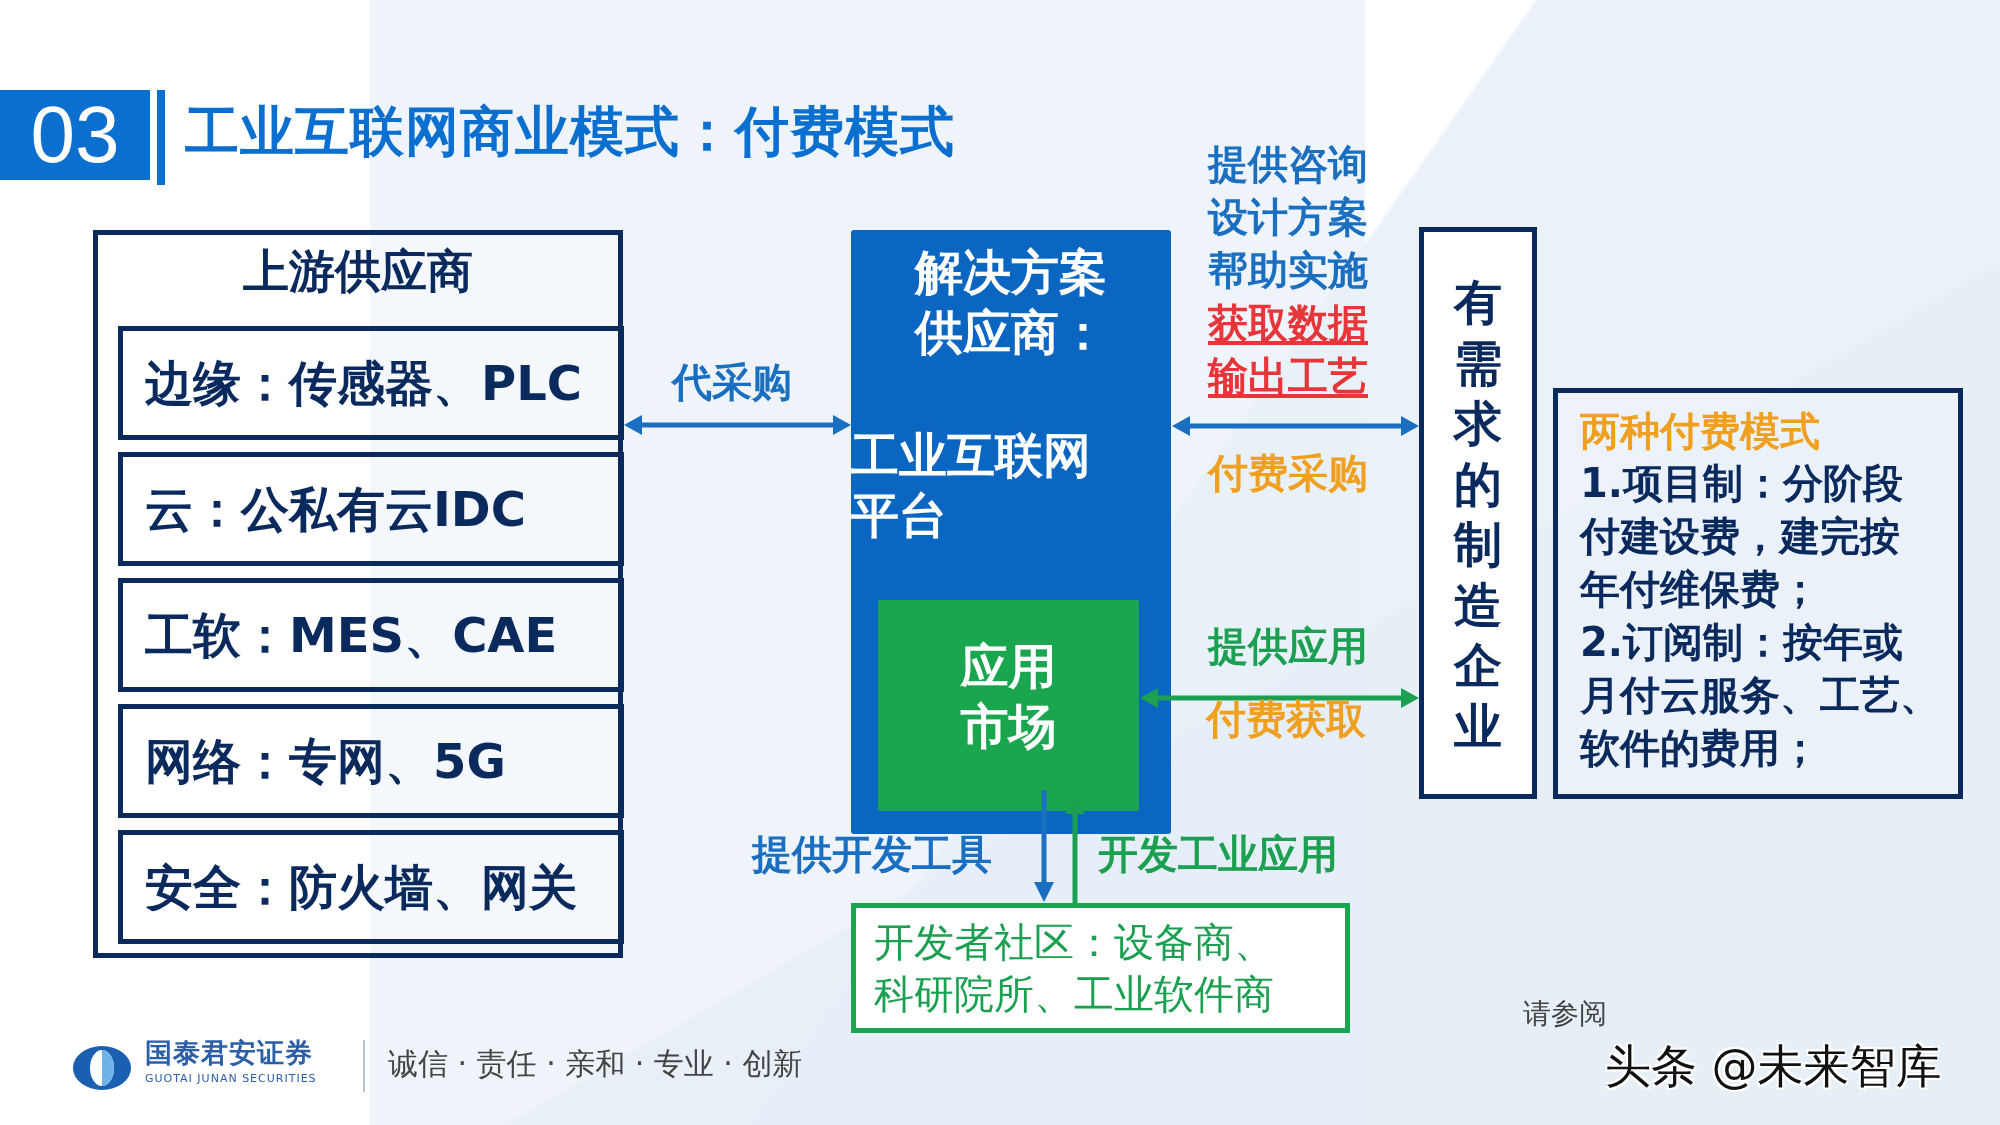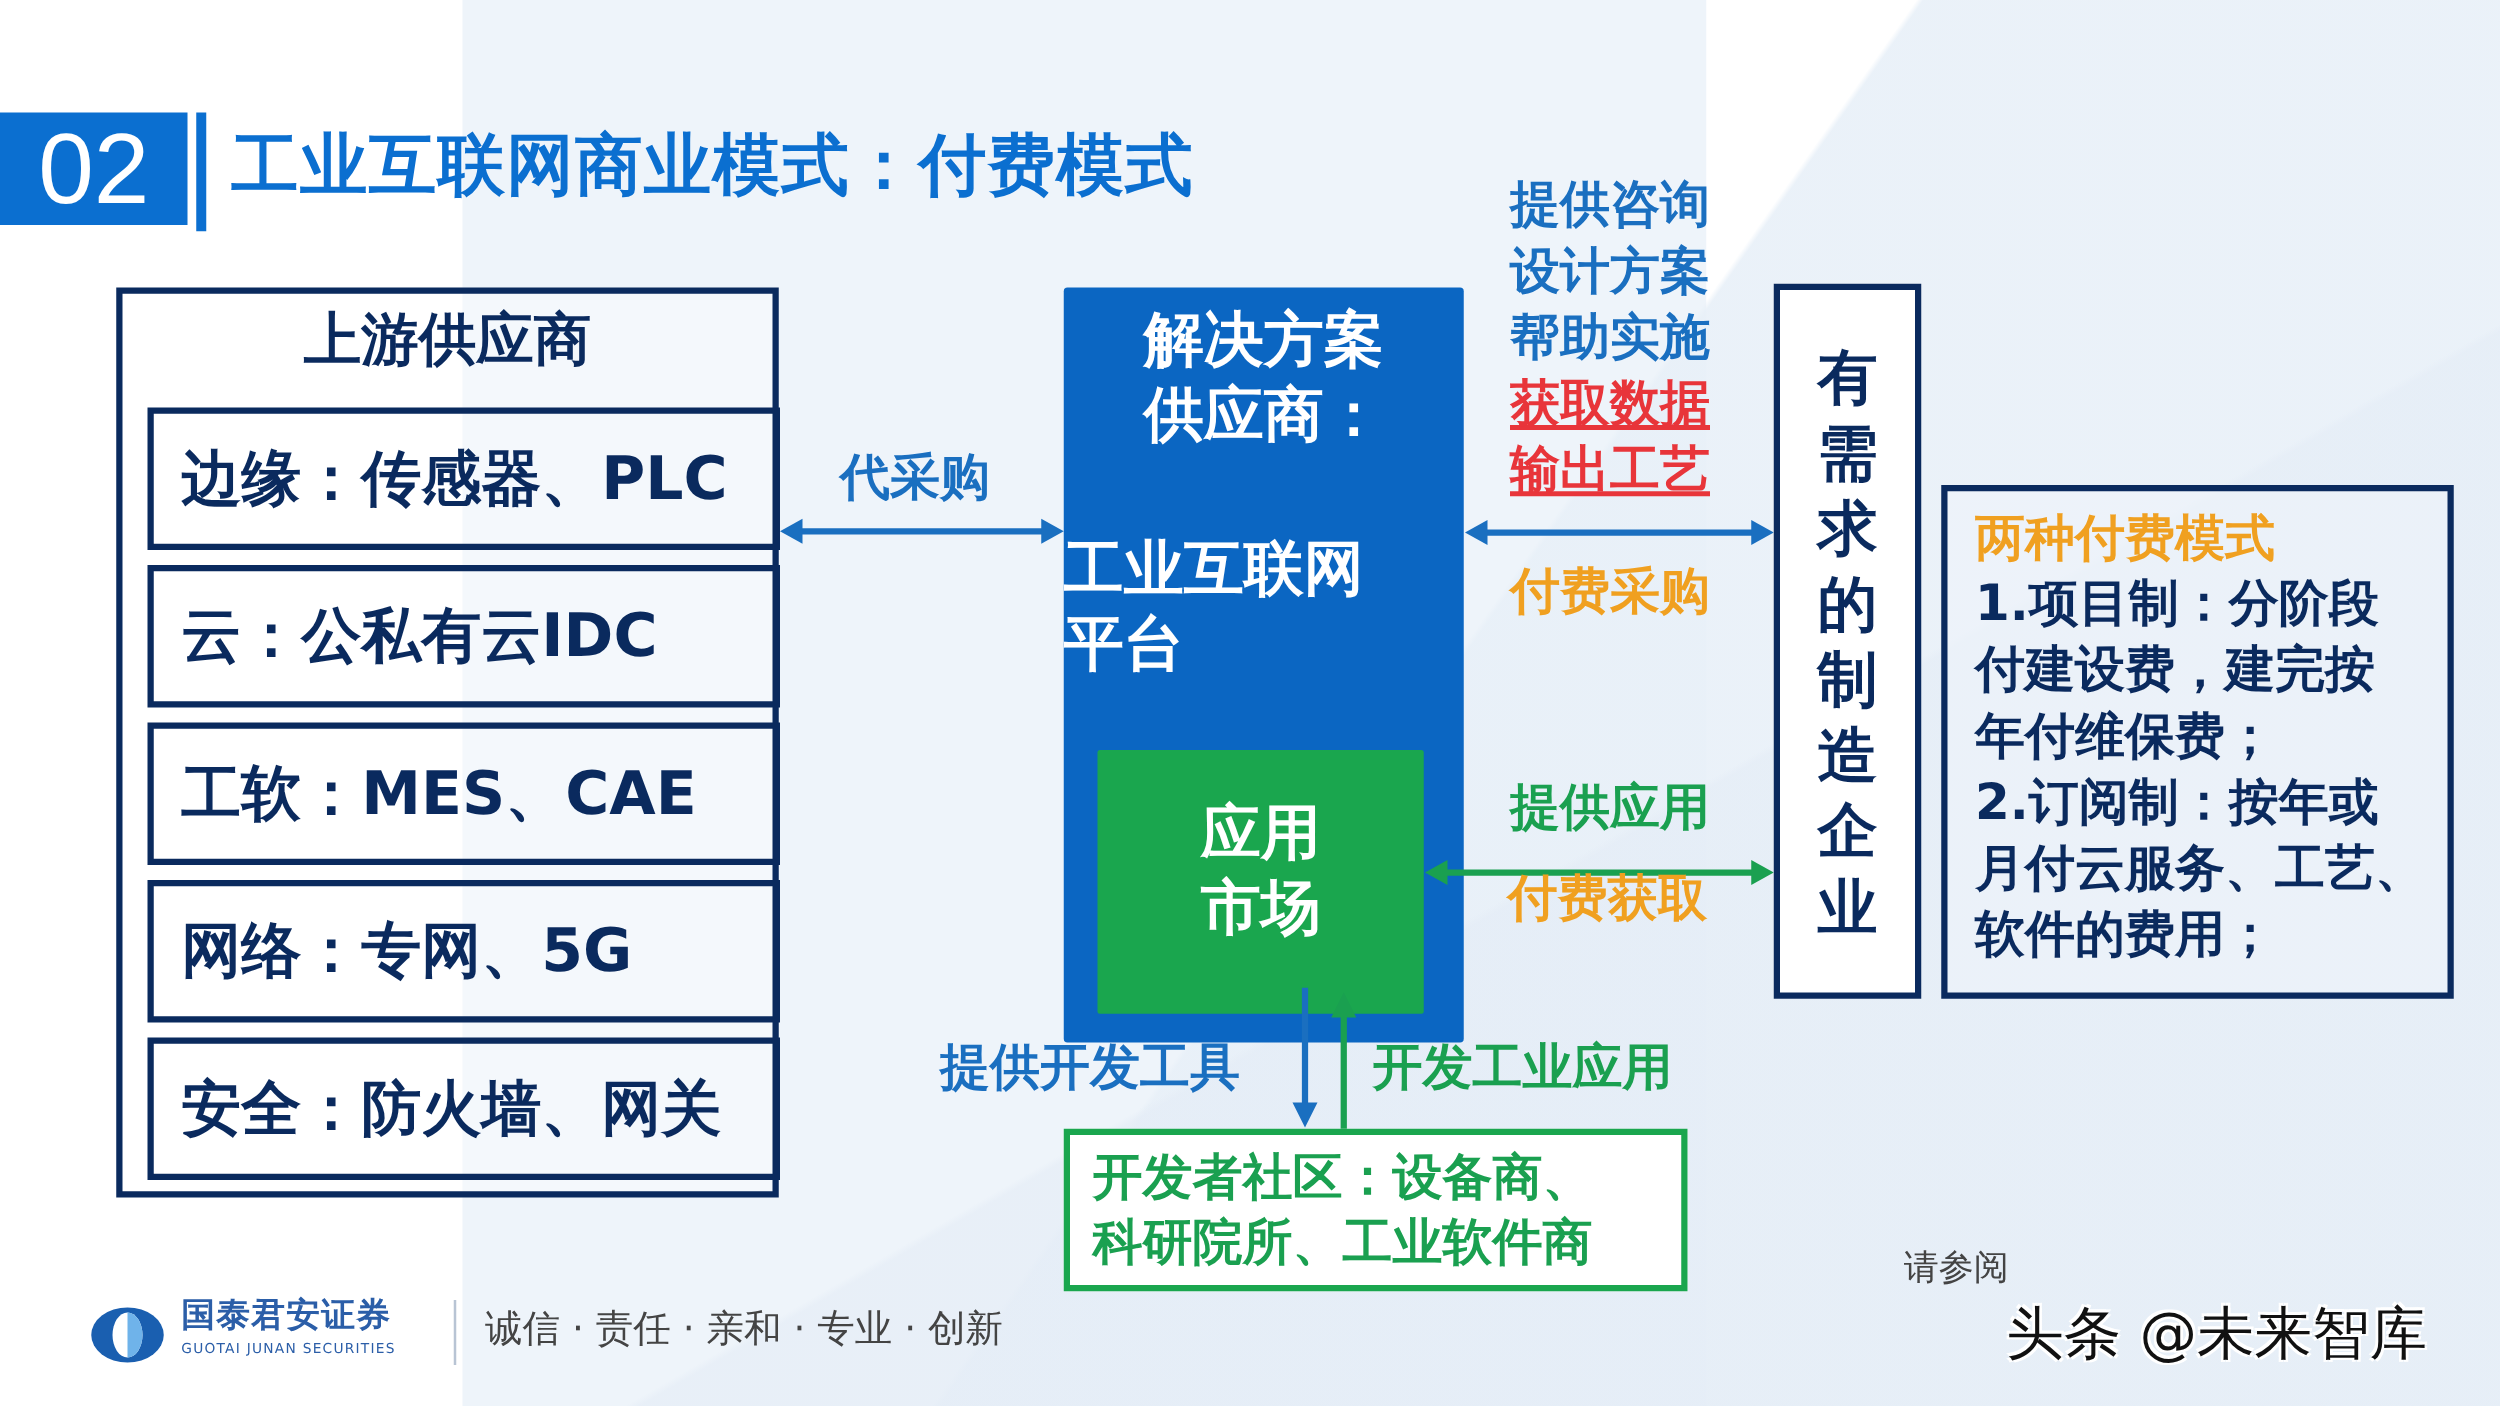--- a/index.html
+++ b/index.html
@@ -37,39 +37,39 @@
   
   .svc-list { left: 1208px; top: 138px; font-size: 40px; font-weight: bold; line-height: 53px; }
   .ent-box { left: 1419px; top: 227px; width: 118px; height: 572px; border: 5px solid #0a2a5e; background: #fff; }
   .ent-text { left: 1419px; top: 272px; width: 118px; text-align: center; font-size: 48px; font-weight: bold; color: #0a2a5e; line-height: 60.5px; }
   .pay-box { left: 1553px; top: 388px; width: 410px; height: 411px; border: 5px solid #0a2a5e; background: rgba(238,244,250,0.6); padding: 12px 0 0 22px; }
   .pay-title { font-size: 40px; font-weight: bold; color: #f0a020; line-height: 52px; white-space: nowrap; }
   .pay-line { font-size: 40px; font-weight: bold; color: #0a2a5e; line-height: 53px; white-space: nowrap; }
 
   
   .dev-box { left: 851px; top: 903px; width: 499px; height: 130px; border: 5px solid #1aa64e; background: #fff; padding: 8px 0 0 18px; }
-  .dev-line { font-size: 40px; font-weight: bold; color: #1aa050; line-height: 52px; white-space: nowrap; }
+  .dev-line { font-size: 40px; font-weight: normal; color: #1aa050; line-height: 52px; white-space: nowrap; }
 
   
   .logo-icon { left: 72px; top: 1038px; width: 60px; height: 60px; }
   .brand-cn { left: 145px; top: 1036px; font-size: 27px; font-weight: bold; color: #2b5ea8; line-height: 34px; white-space: nowrap; letter-spacing: 1px; }
   .brand-en { left: 145px; top: 1072px; font-size: 11px; color: #2b5ea8; line-height: 14px; white-space: nowrap; letter-spacing: 1px; }
   .foot-div { left: 363px; top: 1040px; width: 2px; height: 52px; background: #b8c4d4; }
   .slogan { left: 388px; top: 1044px; font-size: 30px; color: #444; line-height: 40px; white-space: nowrap; }
   .disclaimer { left: 1523px; top: 996px; font-size: 28px; color: #444; line-height: 36px; white-space: nowrap; }
   .watermark { left: 1605px; top: 1038px; font-size: 46px; color: #111; line-height: 56px; white-space: nowrap; text-shadow: 2px 2px 0 #fff, -2px -2px 0 #fff, 2px -2px 0 #fff, -2px 2px 0 #fff; }
 </style>
 </head>
 <body>
 
 <div class="bg-panel"></div>
 <div class="bg-diag"></div>
 <div class="bg-diag2"></div>
 
-<div class="abs num-box">02</div>
+<div class="abs num-box">03</div>
 <div class="abs num-bar"></div>
 <div class="abs title">工业互联网商业模式：付费模式</div>
 
 <div class="abs sup-outer"></div>
 <div class="abs sup-title">上游供应商</div>
 <div class="abs sup-item" style="top:326px">边缘：传感器、PLC</div>
 <div class="abs sup-item" style="top:452px">云：公私有云IDC</div>
 <div class="abs sup-item" style="top:578px">工软：MES、CAE</div>
 <div class="abs sup-item" style="top:704px">网络：专网、5G</div>
 <div class="abs sup-item" style="top:830px">安全：防火墙、网关</div>

